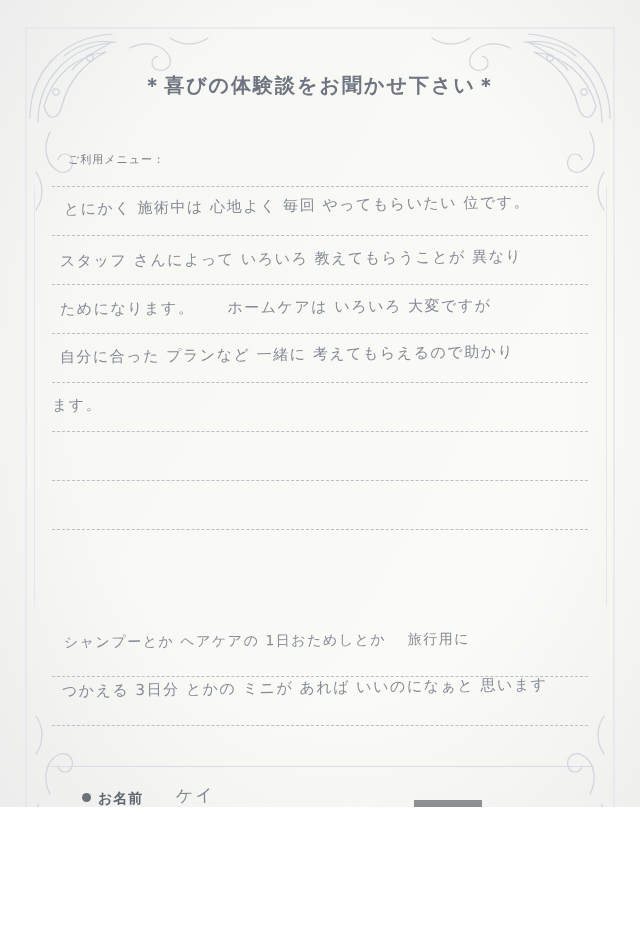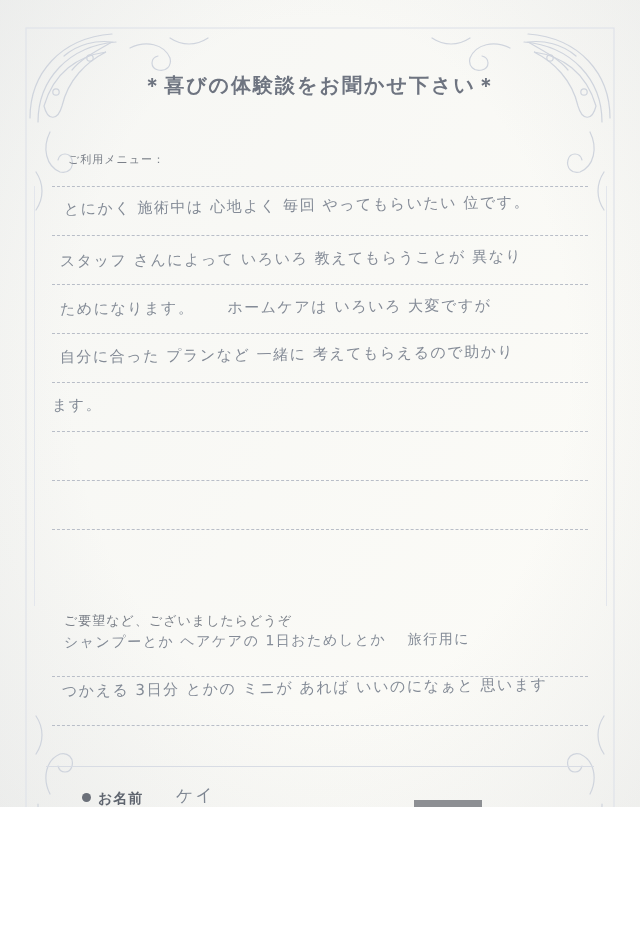--- a/index.html
+++ b/index.html
@@ -301,21 +301,20 @@
     <div class="rule"></div>
     <div class="rule"></div>
   </div>
 
   <div class="hand hw1">とにかく 施術中は 心地よく  毎回 やってもらいたい 位です。</div>
   <div class="hand hw2">スタッフ さんによって  いろいろ 教えてもらうことが 異なり</div>
   <div class="hand hw3">ためになります。　　ホームケアは  いろいろ 大変ですが</div>
   <div class="hand hw4">自分に合った プランなど 一緒に 考えてもらえるので助かり</div>
   <div class="hand hw5">ます。</div>
 
-  <div class="request-label">ご要望など、ございましたらどうぞ</div>
   <div class="req-rules">
     <div class="rule"></div>
     <div class="rule"></div>
   </div>
   <div class="hand hw6">シャンプーとか ヘアケアの 1日おためしとか 　旅行用に</div>
   <div class="hand hw7">つかえる 3日分 とかの ミニが あれば  いいのになぁと 思います</div>
 
   <div class="footer-sep"></div>
 
   <div class="field field-name">

